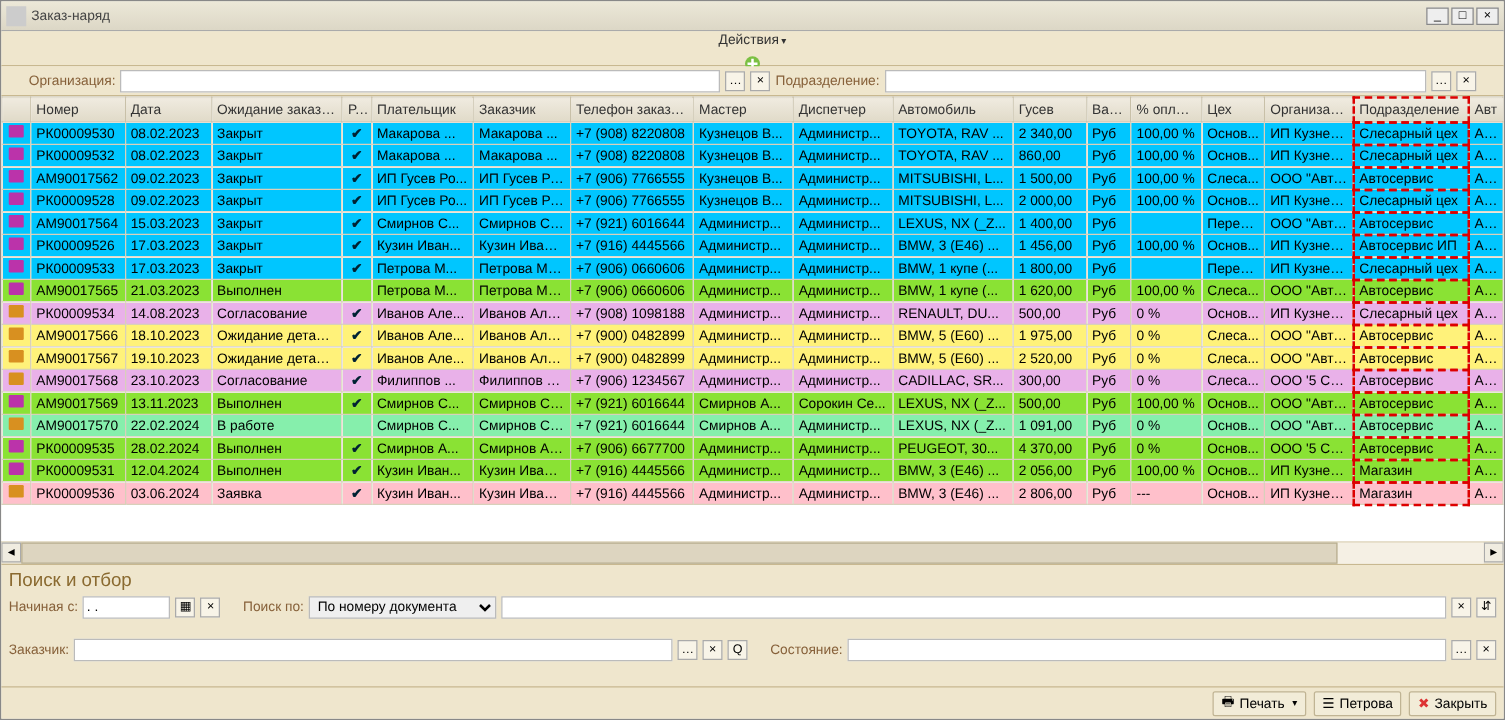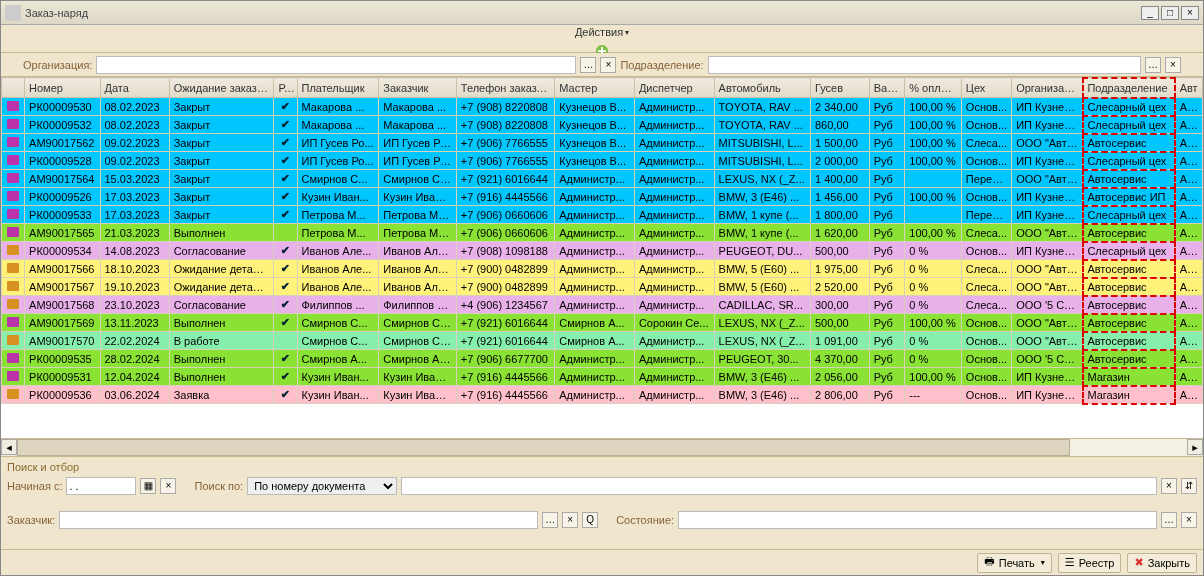--- a/index.html
+++ b/index.html
@@ -28,21 +28,21 @@
 .bg-violet td { background: #e9b1e9; }
 .bg-yellow td { background: #fff27a; }
 .bg-red td { background: #86efac; }
 .bg-pink td { background: #ffc0cb; }
 .scroll-space { height: 50px; background: #fff; border-top: 0; }
 .hscroll { height: 18px; background: #eee8d8; border-top: 1px solid #c8b890; display: flex; }
 .hscroll .arrow { width: 16px; height: 16px; border: 1px solid #aaa; background: #f0ece0; text-align: center; line-height: 14px; cursor: pointer; }
 .hscroll .track { flex: 1; background: #f5f0e4; position: relative; }
 .hscroll .thumb { position: absolute; left: 0; width: 90%; height: 100%; background: #ddd5c0; border: 1px solid #b8ae90; }
 .search-panel { background: #efe6cd; padding: 4px 6px; border-top: 1px solid #c8b890; }
-.search-panel .title2 { color: #8a6a30; font-size: 11px; margin-bottom: 4px; }
+.search-panel .title2 { color: #8a6a30; font-size: 15px; margin-bottom: 4px; }
 .search-row { display: flex; align-items: center; gap: 4px; margin-bottom: 16px; }
 .search-row label { color: #87613a; }
 .search-row input, .search-row select { border: 1px solid #bbb; height: 18px; padding: 0 2px; font-size: 11px; }
 .footer { background: #efe6cd; height: 26px; display: flex; align-items: center; justify-content: flex-end; padding: 0 6px; gap: 6px; border-top: 1px solid #c8b890; }
 .fbtn { height: 20px; padding: 0 6px; display: inline-flex; align-items: center; gap: 4px; border: 1px solid #c0b494; background: #f2ecd8; border-radius: 2px; cursor: pointer; font-size: 11px; }
 .checkmark { color: #023; font-weight: bold; }
 .row-icon { display: inline-block; width: 12px; height: 10px; background: #b3a; border-radius: 1px; }
 .row-icon.y { background: #d89020; }
 svg { display: block; }
 </style>
@@ -413,21 +413,21 @@
           <td class="ic"><span class="row-icon y"></span></td>
           <td>РК00009534</td>
           <td>14.08.2023</td>
           <td>Согласование</td>
           <td class="ic"><span class="checkmark">✔</span></td>
           <td>Иванов Але...</td>
           <td>Иванов Алек...</td>
           <td>+7 (908) 1098188</td>
           <td>Администр...</td>
           <td>Администр...</td>
-          <td>PEUGEOT, DU...</td>
+          <td>RENAULT, DU...</td>
           <td class="num">500,00</td>
           <td>Руб</td>
           <td class="num">0 %</td>
           <td>Основ...</td>
           <td>ИП Кузнец...</td>
           <td class="hot">Слесарный цех</td>
           <td>Адм</td>
         </tr>
         <tr class="bg-yellow">
           <td class="ic"><span class="row-icon y"></span></td>
@@ -470,21 +470,21 @@
           <td>Адм</td>
         </tr>
         <tr class="bg-violet">
           <td class="ic"><span class="row-icon y"></span></td>
           <td>АМ90017568</td>
           <td>23.10.2023</td>
           <td>Согласование</td>
           <td class="ic"><span class="checkmark">✔</span></td>
           <td>Филиппов ...</td>
           <td>Филиппов В...</td>
-          <td>+4 (906) 1234567</td>
+          <td>+7 (906) 1234567</td>
           <td>Администр...</td>
           <td>Администр...</td>
           <td>CADILLAC, SR...</td>
           <td class="num">300,00</td>
           <td>Руб</td>
           <td class="num">0 %</td>
           <td>Слеса...</td>
           <td>ООО '5 СИ...</td>
           <td class="hot">Автосервис</td>
           <td>Адм</td>
@@ -631,19 +631,19 @@
 </div>
 
 <div class="footer">
   <span class="fbtn">
       <span>🖶</span>
       <span>Печать</span>
       <span class="dd">▾</span>
     </span>
   <span class="fbtn">
       <span>☰</span>
-      <span>Реестр</span>
+      <span>Петрова</span>
     </span>
   <span class="fbtn">
       <span style="color:#d33">✖</span>
       <span>Закрыть</span>
     </span>
 </div>
 
 </body></html>

